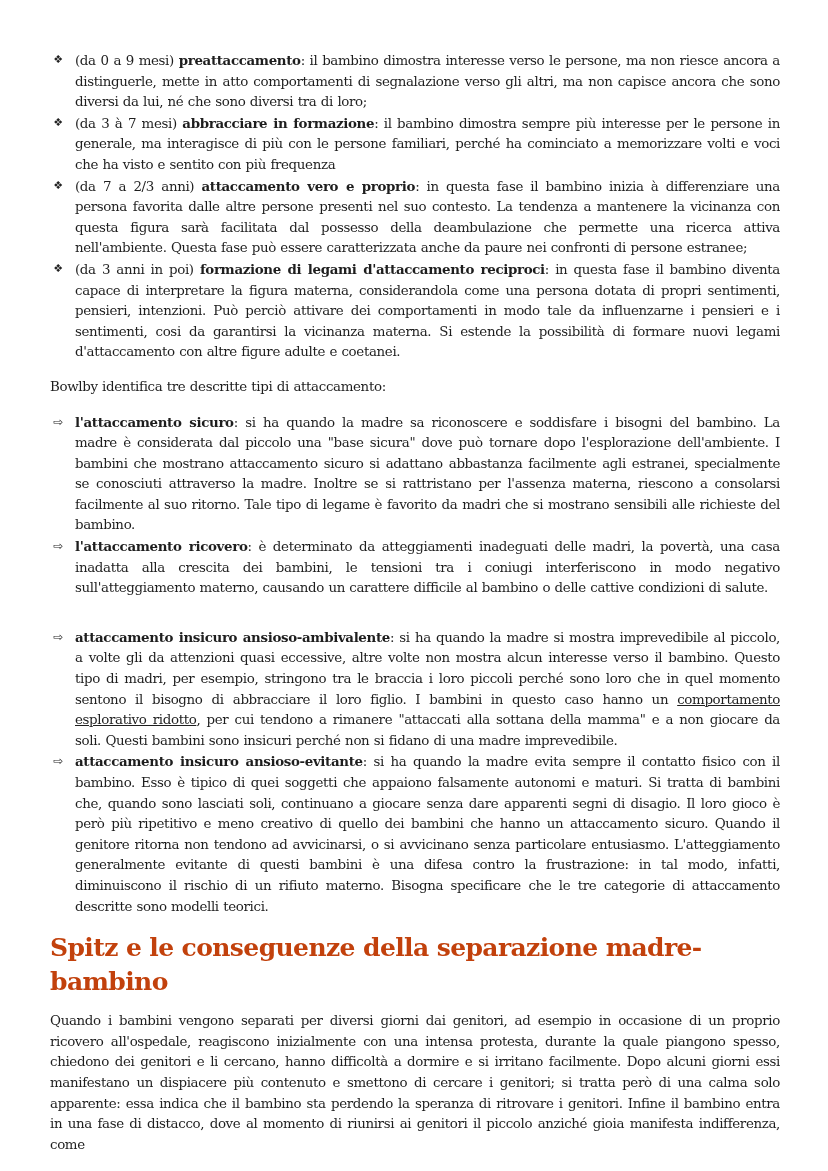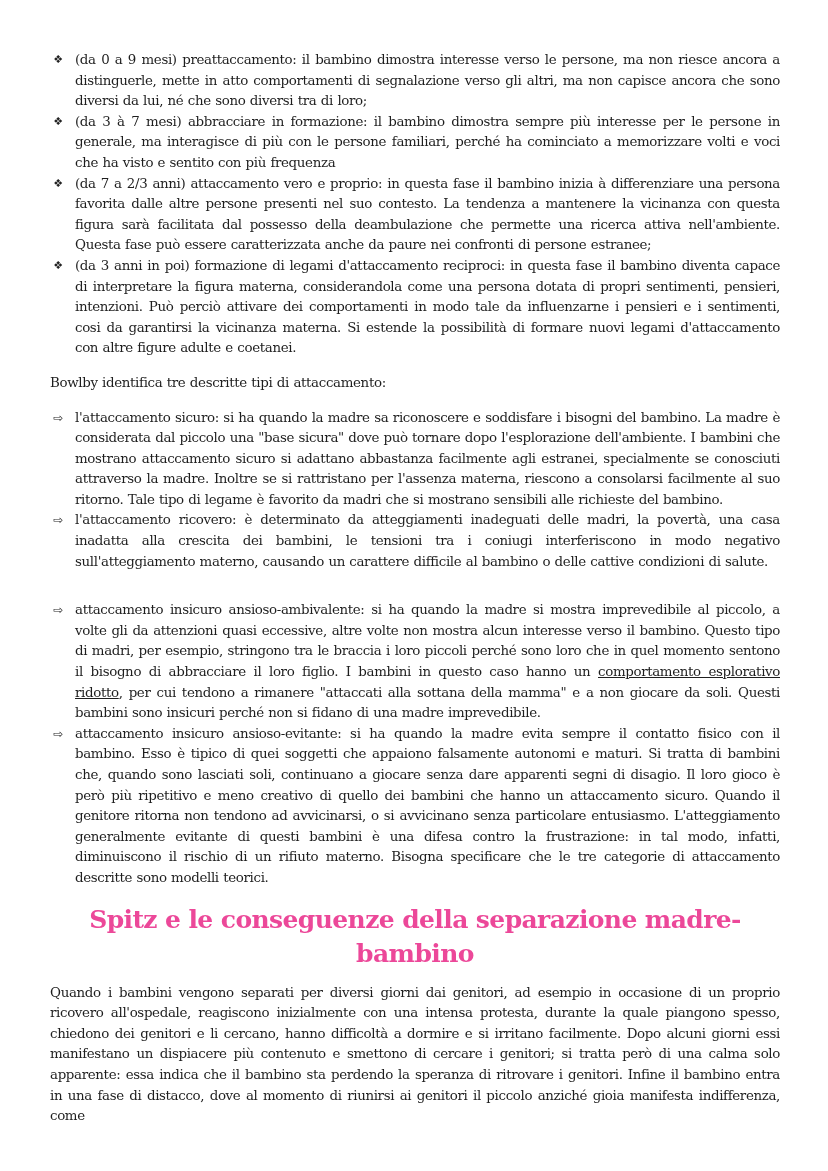--- a/index.html
+++ b/index.html
@@ -11,28 +11,28 @@
   .page { position: relative; padding: 50px 48px 0 50px; }
   .t { font-size: 13.4px; line-height: 20.6px; text-align: justify; letter-spacing: -0.35px; word-spacing: 0.5px; }
   ul.blist { list-style: none; margin: 0; padding: 0; }
   ul.blist li { position: relative; padding-left: 25px; }
   .bullet {
     position: absolute; left: 0; top: 0; width: 16px; text-align: center;
     font-family: "DejaVu Sans", sans-serif; font-size: 12px; line-height: 20.6px; color: #222;
   }
   .diamond-bullet { font-size: 11px; }
   .arrow-bullet { font-size: 12px; }
-  b { font-weight: normal; }
+  b { font-weight: bold; }
   .u { text-decoration: underline; }
   p.para { margin: 0; }
   .gap1 { height: 14px; }
   h1.heading {
     font-family: "DejaVu Serif", "Liberation Serif", serif;
     font-weight: bold; font-size: 25px; letter-spacing: -0.6px;
-    text-align: center; margin: 14px 0 12px 0; line-height: 34px; color: #ec4899;
+    text-align: left; margin: 14px 0 12px 0; line-height: 34px; color: #c2410c;
   }
 </style>
 </head>
 <body>
 
 <div class="page">
 
   <ul class="blist t">
     <li>
       <span class="bullet diamond-bullet">❖</span>

